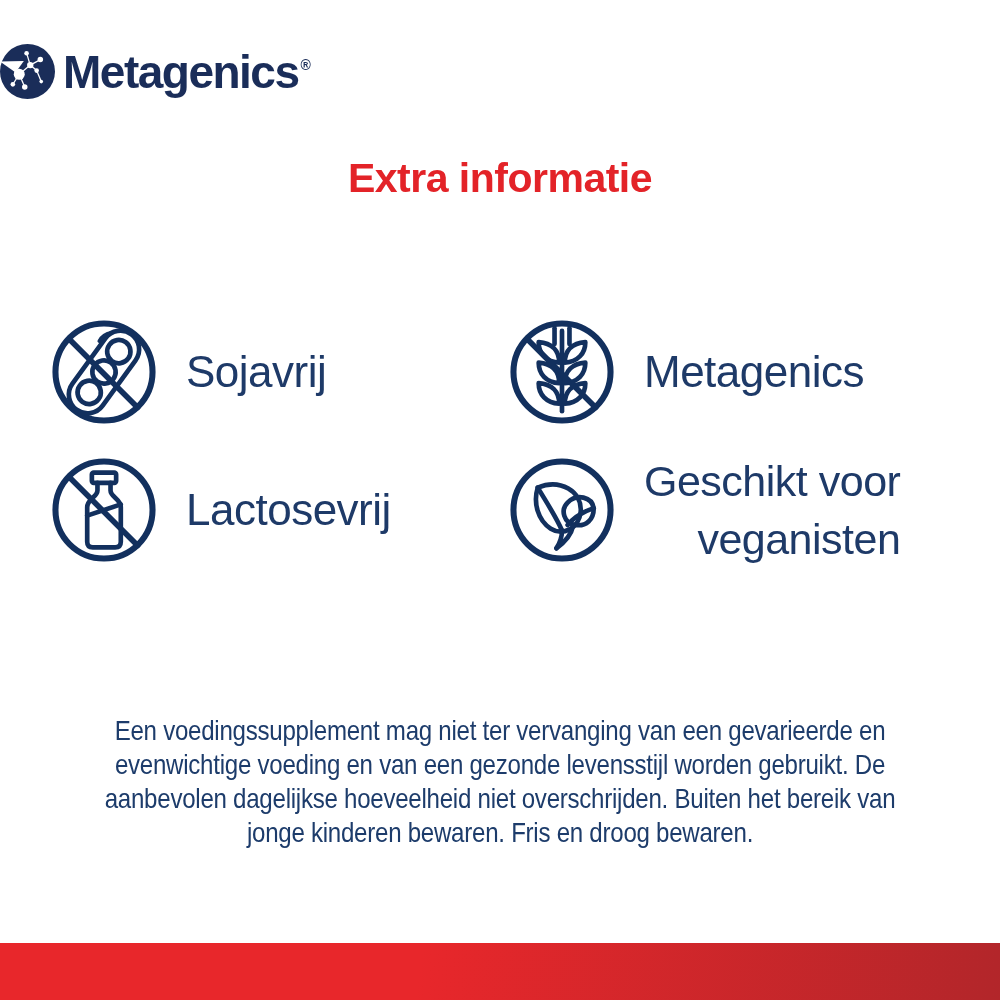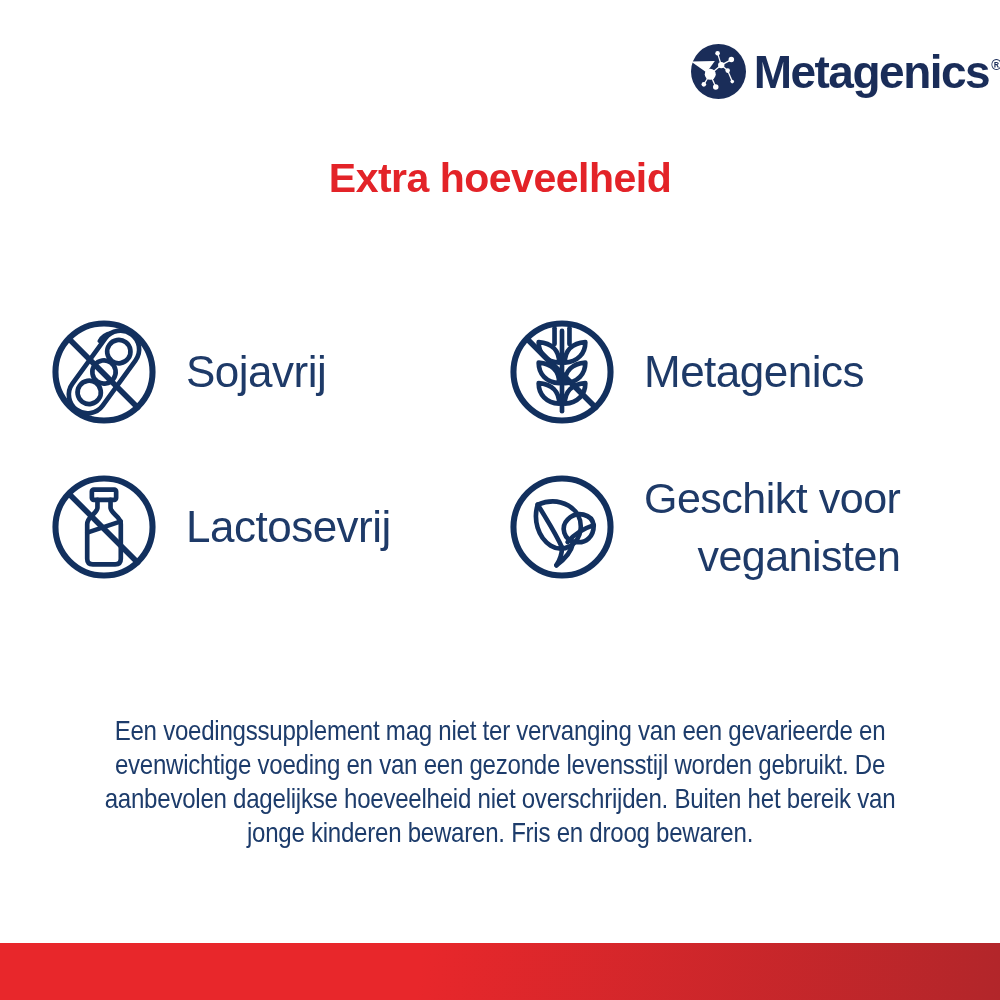--- a/index.html
+++ b/index.html
@@ -7,40 +7,40 @@
     width:1000px;height:1000px;
     background:#ffffff;
     font-family:"Liberation Sans", sans-serif;
     overflow:hidden;
   }
   .canvas{position:relative;width:1000px;height:1000px;background:#ffffff;}
 
   
   .logo{
     position:absolute;top:44px;left:0;right:0;
-    display:flex;justify-content:flex-end;align-items:center;gap:8px;
+    display:flex;justify-content:flex-start;align-items:center;gap:8px;
   }
   .logo svg{width:55px;height:55px;display:block;}
   .brand-text{
     font-size:46px;font-weight:bold;color:#1a2d59;
     letter-spacing:-1.5px;line-height:1;
   }
   .brand-reg{font-size:14px;font-weight:bold;color:#1a2d59;vertical-align:18px;margin-left:2px;}
 
   
   .heading{
     position:absolute;top:155px;left:0;width:100%;
     text-align:center;margin:0;
     font-size:41px;font-weight:bold;color:#e32328;letter-spacing:-0.5px;
   }
 
   
   .features{
     position:absolute;left:48px;top:316px;width:910px;
-    display:grid;grid-template-columns:458px 1fr;row-gap:41px;
+    display:grid;grid-template-columns:458px 1fr;row-gap:24px;
   }
   .feature{display:flex;align-items:center;gap:26px;min-height:112px;}
   .feature svg{width:112px;height:112px;flex:0 0 auto;display:block;}
   .feature-label{
     font-size:44px;color:#1e3a68;letter-spacing:-0.5px;line-height:1.3;
   }
   .feature-label.two-line{font-size:43px;line-height:1.35;text-align:right;}
 
   .ic{stroke:#12305e;fill:none;stroke-linecap:round;stroke-linejoin:round;}
 
@@ -86,21 +86,21 @@
         <circle cx="44" cy="17" r="3"></circle>
         <circle cx="40" cy="29" r="2.5"></circle>
         <circle cx="14" cy="44" r="2.5"></circle>
         <circle cx="27" cy="47" r="3"></circle>
         <circle cx="45" cy="41" r="2"></circle>
       </g>
     </svg>
     <div class="brand-text"><span>Metagenics</span><span class="brand-reg">®</span></div>
   </header>
 
-  <h1 class="heading">Extra hoeveelheid</h1>
+  <h1 class="heading">Extra informatie</h1>
 
   <section class="features">
 
     <div class="feature">
       <svg viewBox="0 0 120 120" aria-hidden="true">
         <circle class="ic" cx="60" cy="60" r="52" stroke-width="6.5"></circle>
         <g transform="rotate(36 60 60)">
           <rect class="ic" x="40" y="10" width="40" height="100" rx="20" stroke-width="5"></rect>
           <circle class="ic" cx="60" cy="33" r="12.5" stroke-width="5"></circle>
           <circle class="ic" cx="60" cy="60" r="12.5" stroke-width="5"></circle>

